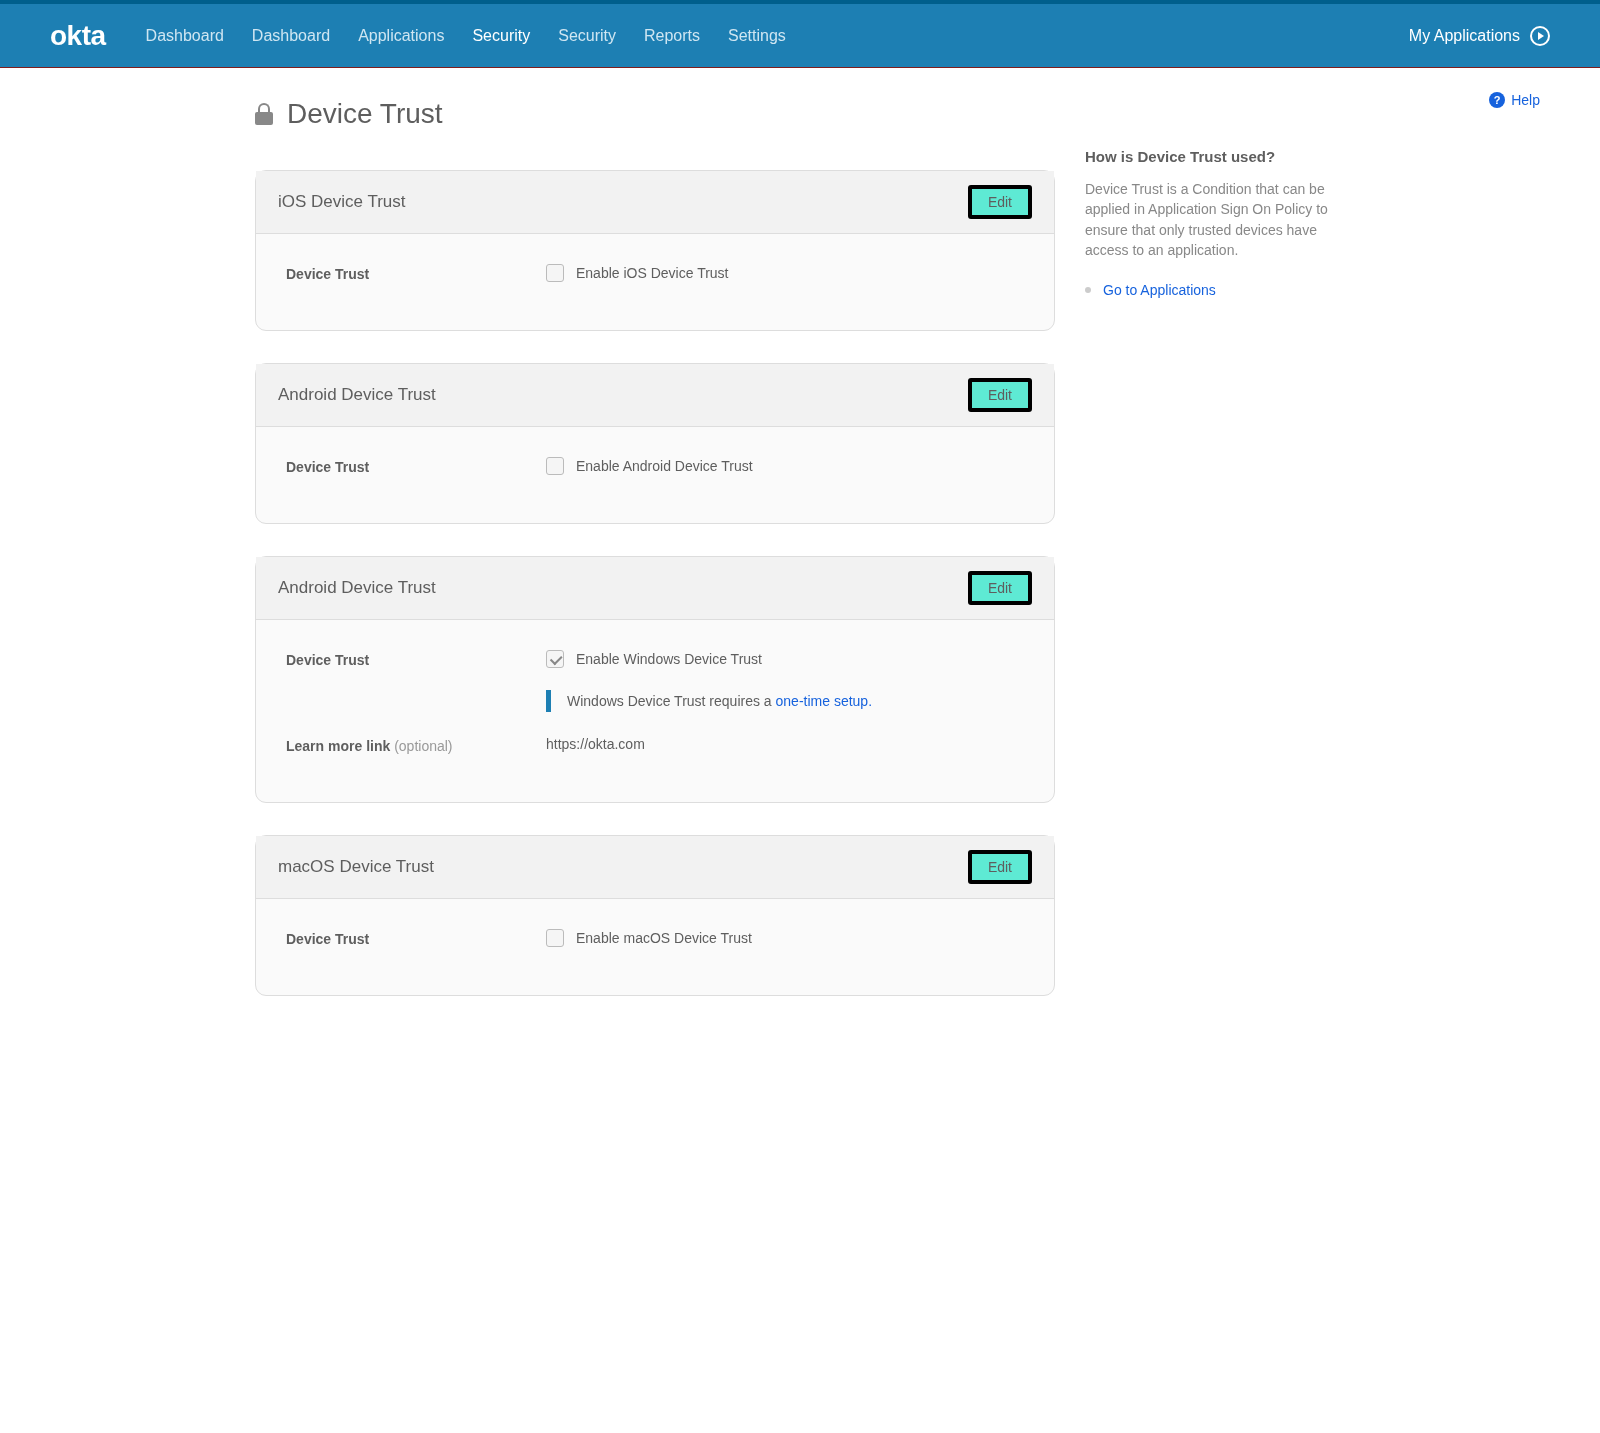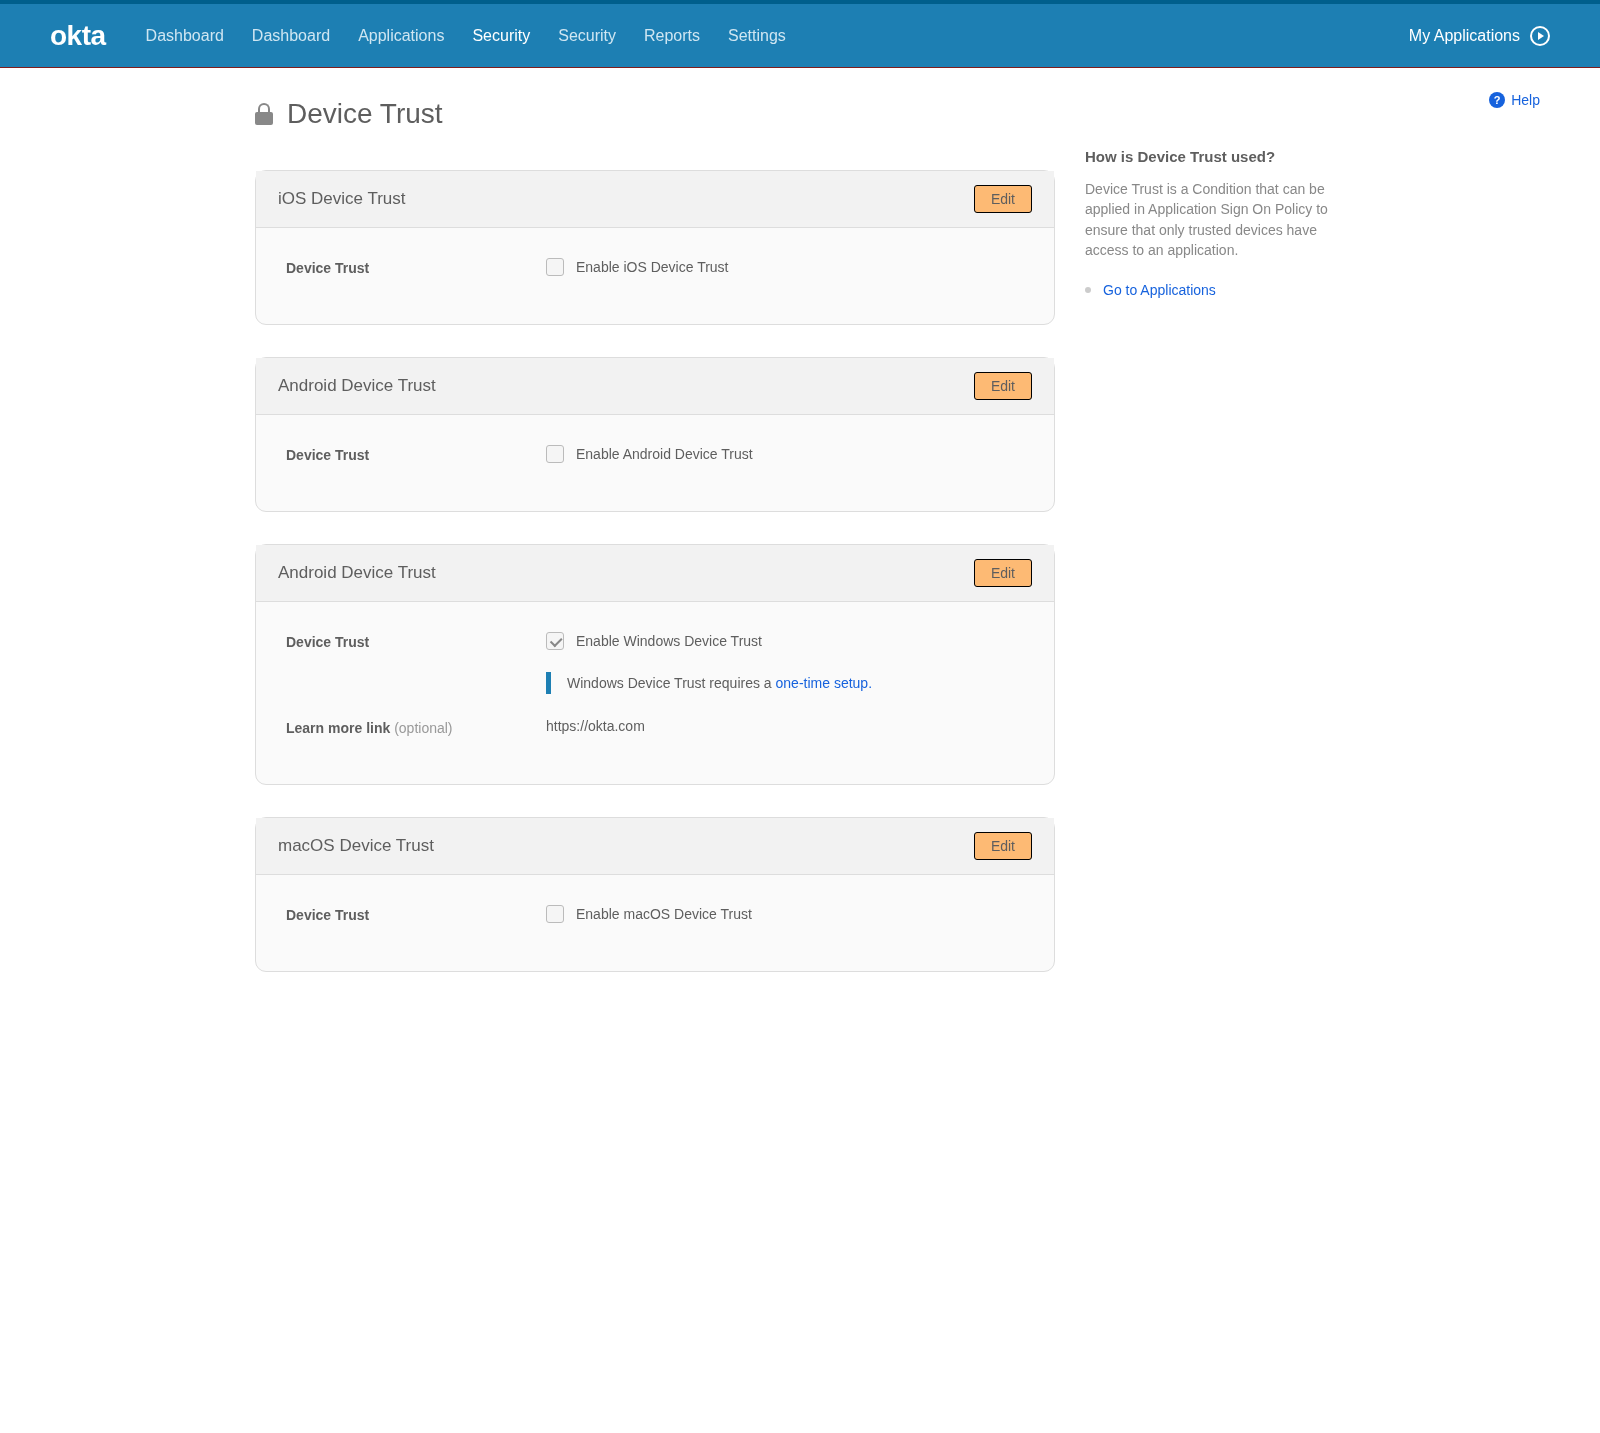--- a/index.html
+++ b/index.html
@@ -144,22 +144,22 @@
     display: flex;
     align-items: center;
     justify-content: space-between;
   }
   .card-title {
     font-size: 17px;
     color: #5e5e5e;
     font-weight: 400;
   }
   .edit-btn {
-    background: #fdba74;
-    border: 1px solid #000000;
+    background: #5eead4;
+    border: 4px solid #000000;
     border-radius: 3px;
     padding: 5px 16px;
     font-size: 14px;
     color: #5e5e5e;
     cursor: pointer;
   }
   .card-body {
     padding: 30px 30px 48px;
   }
   .row {

